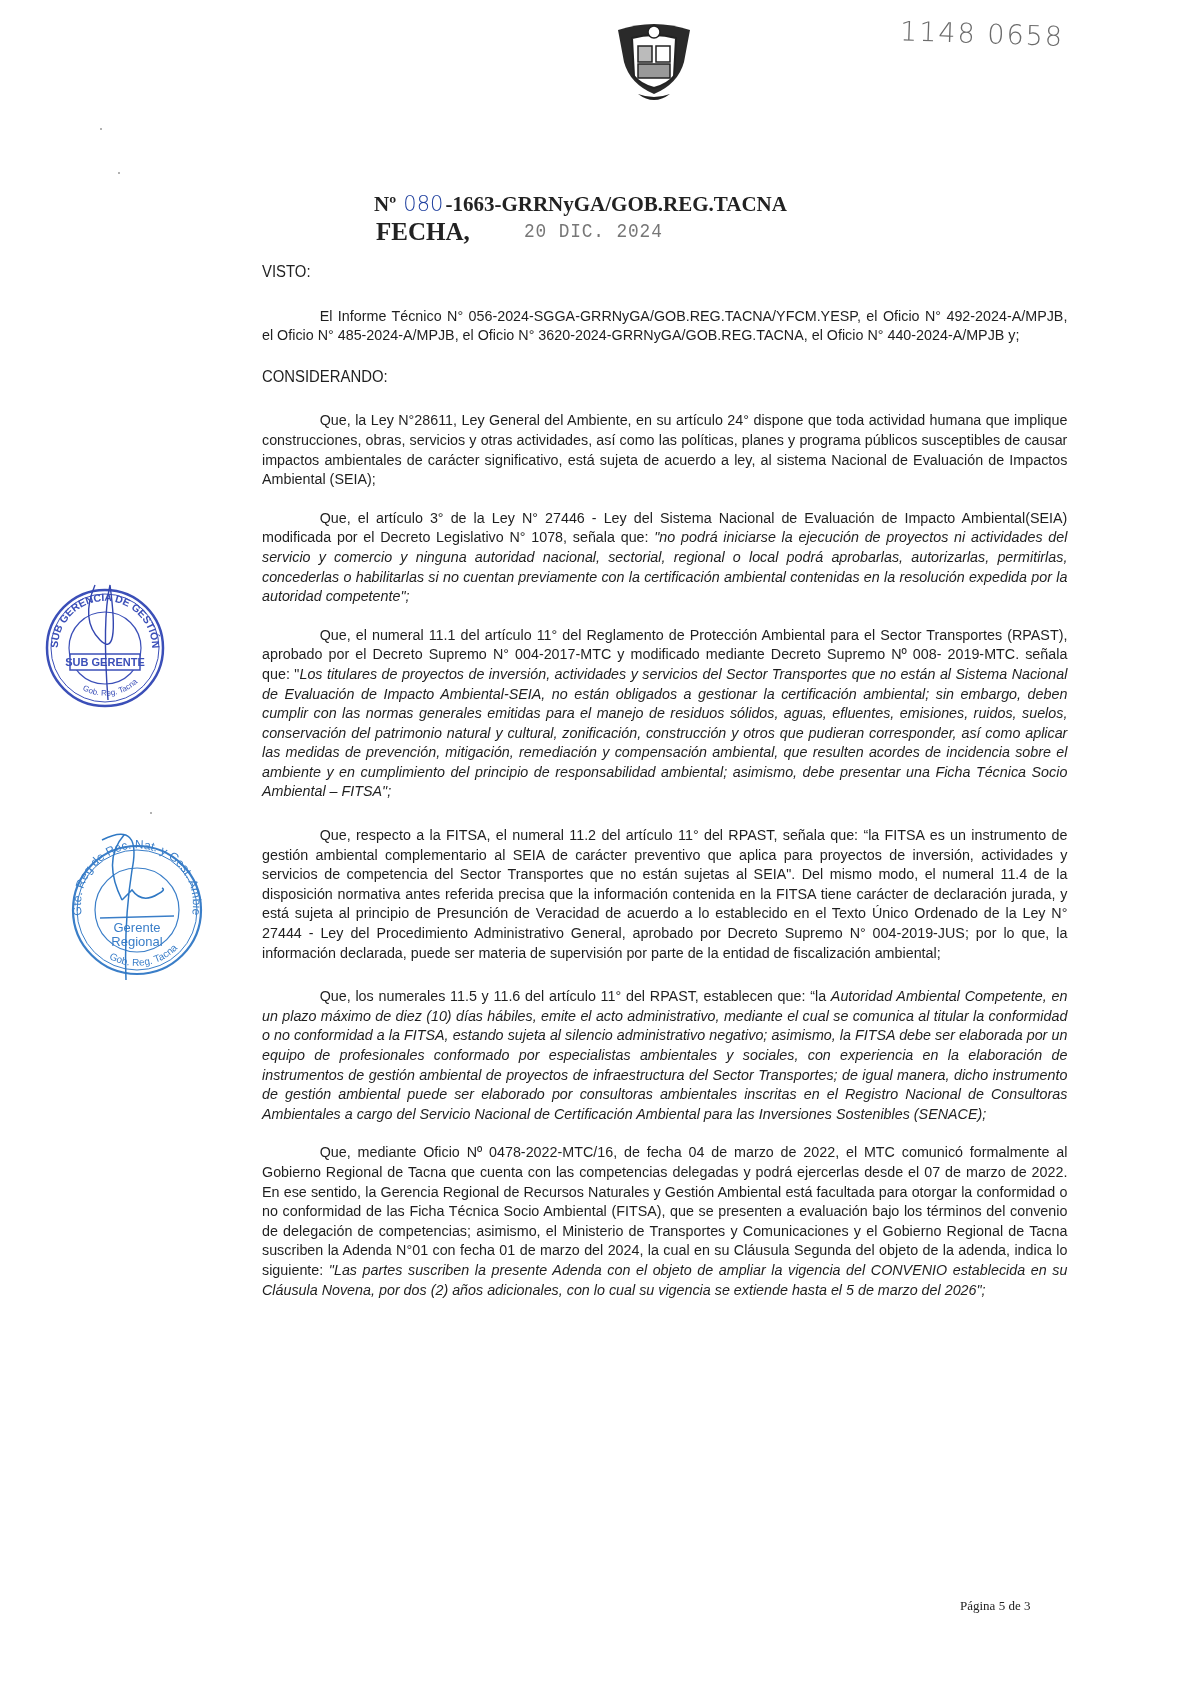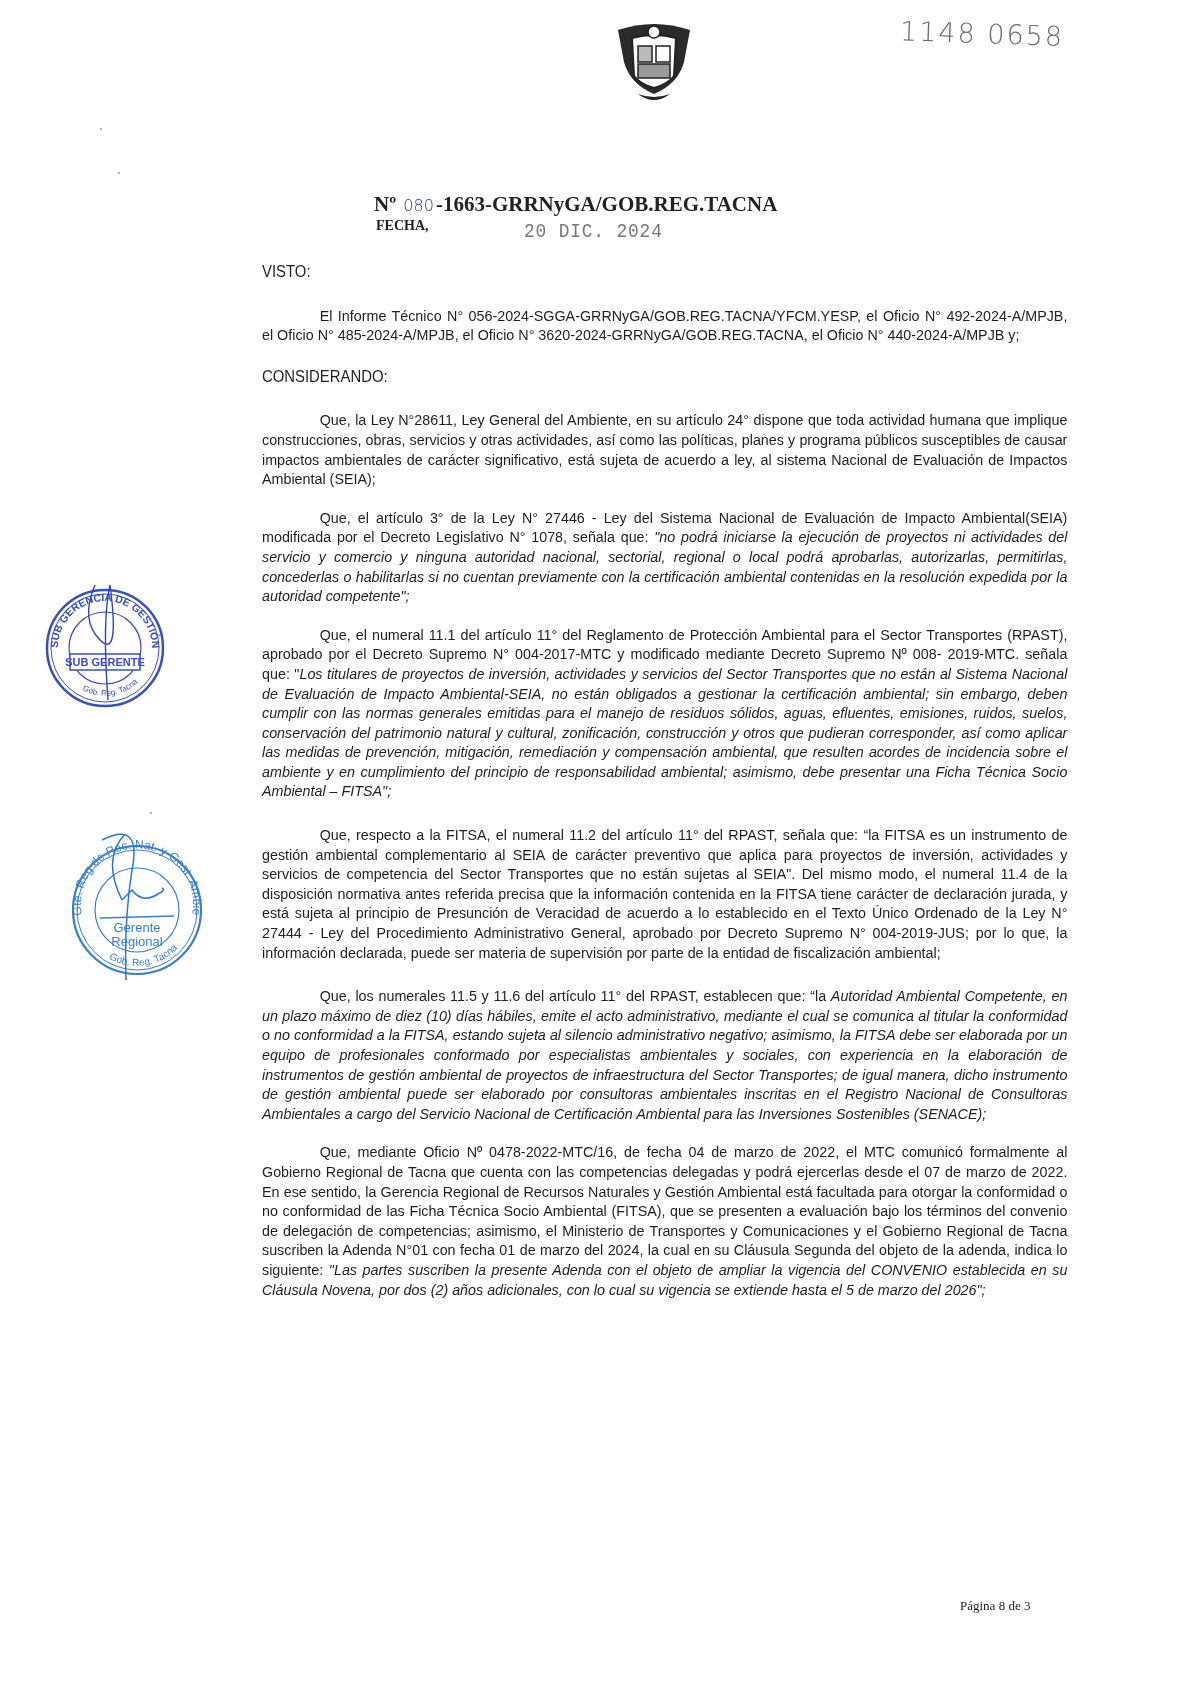--- a/index.html
+++ b/index.html
@@ -4,22 +4,22 @@
   <style>
     html, body { margin: 0; padding: 0; background: #ffffff; }
     body { width: 1190px; height: 1683px; position: relative; overflow: hidden; color: #1a1a1a; }
     .page { position: absolute; left: 0; top: 0; width: 1190px; height: 1683px; background: #fff; }
 
     .coat { position: absolute; left: 608px; top: 22px; width: 92px; height: 84px; }
     .handnum { position: absolute; left: 900px; top: 18px; font-family: "DejaVu Sans", sans-serif; font-size: 27px; color: #6b6b6b; letter-spacing: 2px; font-weight: 200; transform: rotate(2deg); }
 
     .title { position: absolute; left: 340px; top: 108px; width: 640px; text-align: center; font-family: "DejaVu Serif", serif; font-style: italic; font-size: 46px; color: #111; letter-spacing: 0.5px; }
     .resnum { position: absolute; left: 374px; top: 192px; font-family: "Liberation Serif", serif; font-weight: bold; font-size: 21px; color: #222; }
-    .resnum .hand { font-family: "DejaVu Sans", sans-serif; font-weight: 200; color: #1e3f9e; font-size: 16px; margin: 0 2px; }
-    .fecha { position: absolute; left: 376px; top: 218px; font-family: "Liberation Serif", serif; font-weight: bold; font-size: 14px; color: #222; }
+    .resnum .hand { font-family: "DejaVu Sans", sans-serif; font-weight: 200; color: #1e3f9e; font-size: 21px; margin: 0 2px; }
+    .fecha { position: absolute; left: 376px; top: 218px; font-family: "Liberation Serif", serif; font-weight: bold; font-size: 25px; color: #222; }
     .fecha-date { position: absolute; left: 524px; top: 220px; font-family: "Liberation Mono", monospace; font-size: 21px; color: #777; letter-spacing: 1px; transform: scaleX(0.85); transform-origin: left; }
 
     .body { position: absolute; left: 262px; top: 262px; width: 806px; font-family: "Liberation Sans", sans-serif; font-size: 15.4px; line-height: 19.6px; color: #1f1f1f; transform: scaleX(0.93); transform-origin: left top; width: 866px; }
     .heading { margin: 0 0 24px 0; font-size: 16px; }
     .p { margin: 0 0 19px 0; text-align: justify; text-indent: 62px; }
     .body .it { font-style: italic; }
 
     .stamp { position: absolute; }
     .stamp1 { left: 40px; top: 580px; width: 130px; height: 130px; }
     .stamp2 { left: 62px; top: 830px; width: 150px; height: 150px; }
@@ -94,14 +94,14 @@
     <text x="75" y="102" text-anchor="middle" font-family="Liberation Sans, sans-serif" font-size="13" fill="#3a7ec8">Gerente</text>
     <text x="75" y="116" text-anchor="middle" font-family="Liberation Sans, sans-serif" font-size="13" fill="#3a7ec8">Regional</text>
     <text font-family="Liberation Sans, sans-serif" font-size="10" fill="#3a7ec8"><textPath href="#arc2b" startOffset="18%">Gob. Reg. Tacna</textPath></text>
     <path d="M62 5 Q40 30 60 70 M60 70 L70 60 Q80 74 96 64 Q104 60 100 58 M40 10 Q80 -10 70 40 Q62 90 64 150" fill="none" stroke="#2f78c4" stroke-width="1.5"></path>
   </svg>
 
   <span class="dot" style="left:100px; top:128px;"></span>
   <span class="dot" style="left:118px; top:172px;"></span>
   <span class="dot" style="left:150px; top:812px;"></span>
 
-  <div class="footer">Página 8 de 3</div>
+  <div class="footer">Página 5 de 3</div>
 </div>
 
 </body></html>

